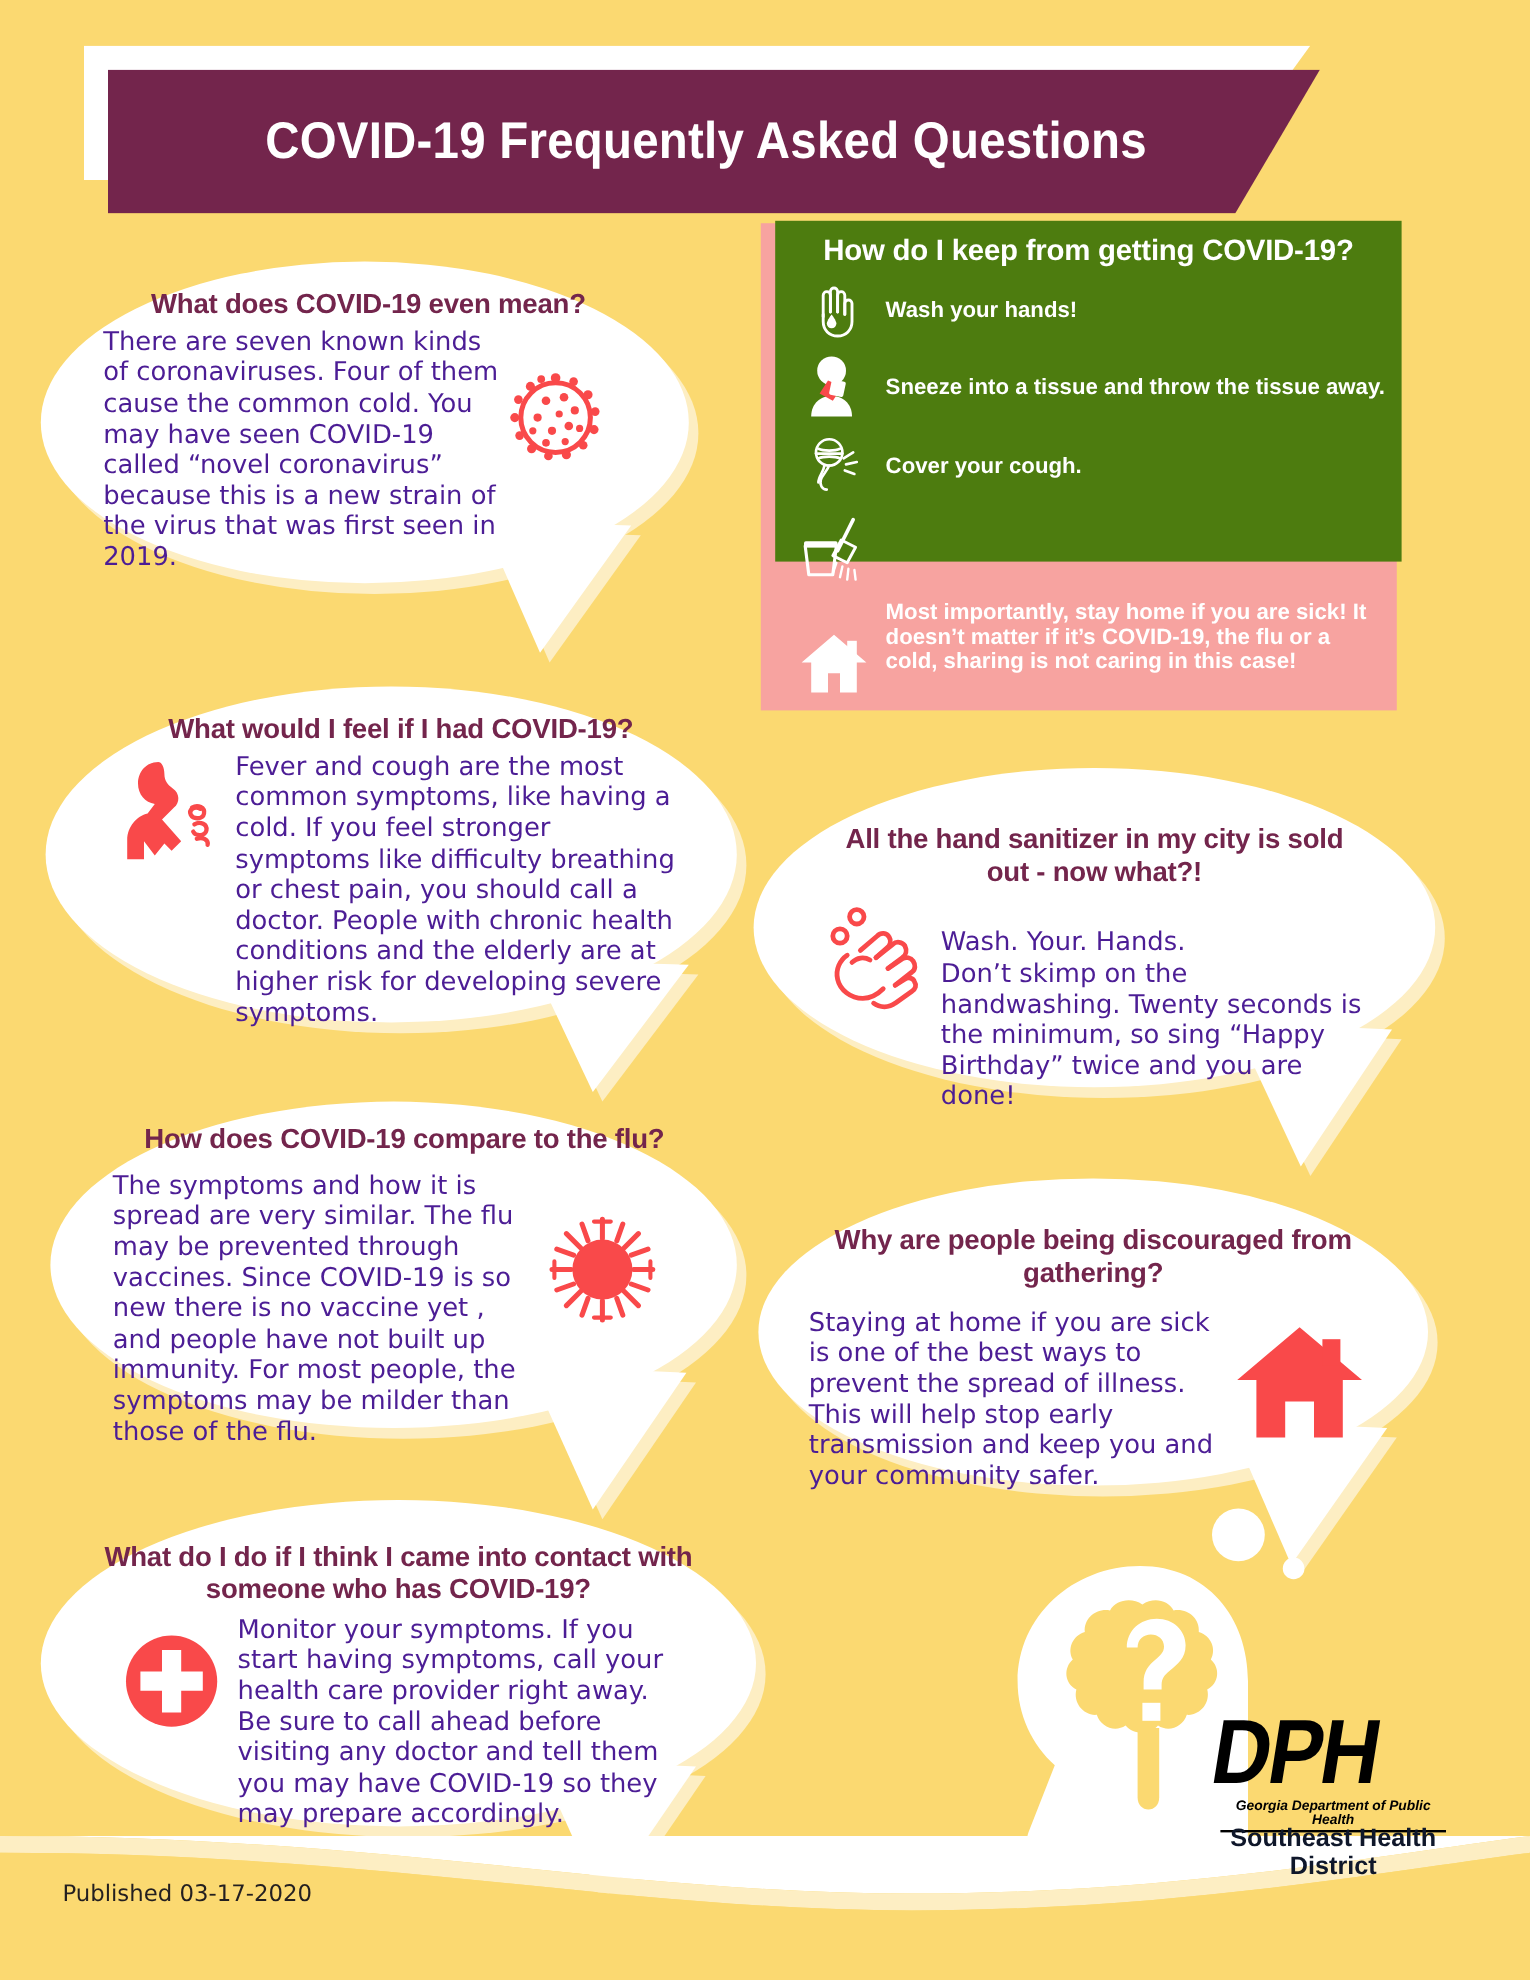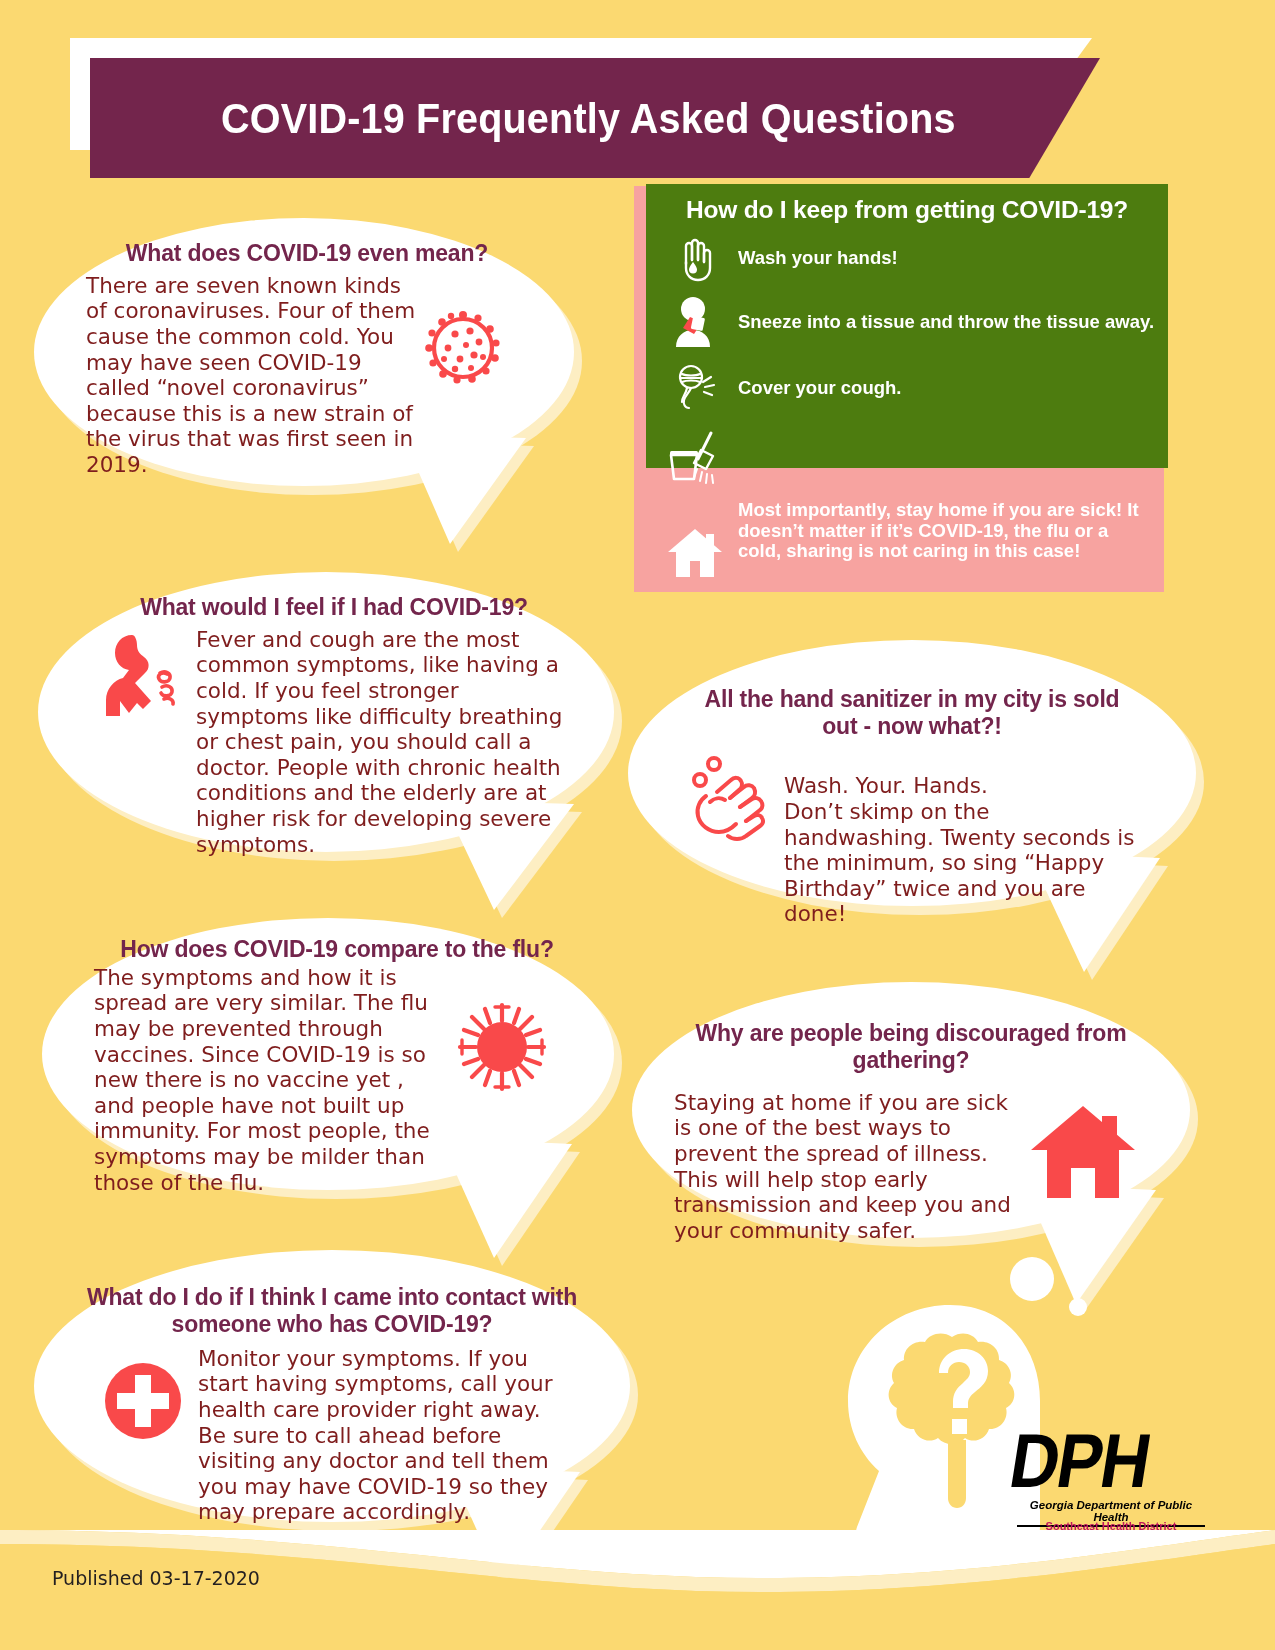--- a/index.html
+++ b/index.html
@@ -64,21 +64,21 @@
   .bub-inner{
     position:absolute;left:0;top:0;width:100%;height:100%;
     display:flex;flex-direction:column;box-sizing:border-box;
   }
   .q-head{
     color:#73254C;font-weight:bold;font-size:23px;text-align:center;
     font-family:"Liberation Sans", sans-serif;line-height:1.17;
     letter-spacing:-.2px;
   }
   .q-body{
-    color:#7f1d1d;font-size:21.5px;line-height:1.19;
+    color:#4c1d95;font-size:21.5px;line-height:1.19;
     font-family:"DejaVu Sans", sans-serif;
   }
   .row{display:flex;align-items:flex-start;}
   .ico-slot{flex:0 0 auto;display:flex;align-items:center;justify-content:center;}
 
   
   #footer-wave{
     position:absolute;left:0;bottom:0;width:1275px;height:120px;overflow:hidden;
   }
   #published{
@@ -94,21 +94,21 @@
   }
   #dph-sub1{
     position:absolute;left:12px;top:74px;width:188px;
     font-family:"Liberation Sans", sans-serif;font-style:italic;font-weight:bold;
     font-size:11.5px;color:#000;text-align:center;
     border-bottom:2px solid #000;padding-bottom:2px;
   }
   #dph-sub2{
     position:absolute;left:12px;top:95px;width:188px;
     font-family:"Liberation Sans", sans-serif;font-weight:bold;
-    font-size:11px;color:#be185d;text-align:center;
+    font-size:21px;color:#0f172a;text-align:center;
   }
   #brain-head{position:absolute;left:800px;top:1255px;width:300px;height:290px;}
 </style>
 </head>
 <body>
 
 <div class="page">
 
   <div id="header-band">
     <div id="header-white"></div>
@@ -308,21 +308,21 @@
     <div class="bub-shadow"></div>
     <div class="bub-body"></div>
     <svg class="bub-tail-sh" width="150" height="130" viewBox="0 0 150 130" style="left:398px;top:222px;">
       <path d="M8 6 L140 12 L62 126 Z" fill="#FDEEC3"></path>
     </svg>
     <svg class="bub-tail" width="150" height="130" viewBox="0 0 150 130" style="left:390px;top:214px;">
       <path d="M8 6 L140 12 L62 126 Z" fill="#ffffff"></path>
     </svg>
     <div class="bub-inner" style="padding:18px 34px 0 52px;">
       <div class="q-head">How does COVID-19 compare to the flu?</div>
-      <div class="row" style="margin-top:2px;">
+      <div class="row" style="margin-top:13px;">
         <div class="q-body" style="width:356px;">
           <span>The symptoms and how it is spread are very similar. The flu may be prevented through vaccines. Since COVID-19 is so new there is no vaccine yet , and people have not built up immunity. For most people, the symptoms may be milder than those of the flu.</span>
         </div>
         <div class="ico-slot" style="margin-top:36px;margin-left:6px;">
           <svg width="92" height="92" viewBox="0 0 92 92">
             <circle cx="46" cy="46" r="25" fill="#F9494A"></circle>
             <g stroke="#F9494A" stroke-width="4.2" stroke-linecap="round">
               <path d="M46 20V4M46 72v16M20 46H4M72 46h16M28 28L16 16M64 28l12-12M28 64L16 76M64 64l12 12M34 22l-5-14M58 22l5-14M34 70l-5 14M58 70l5 14M22 34l-14-5M22 58l-14 5M70 34l14-5M70 58l14 5"></path>
             </g>
             <g stroke="#F9494A" stroke-width="3.4" stroke-linecap="round">

